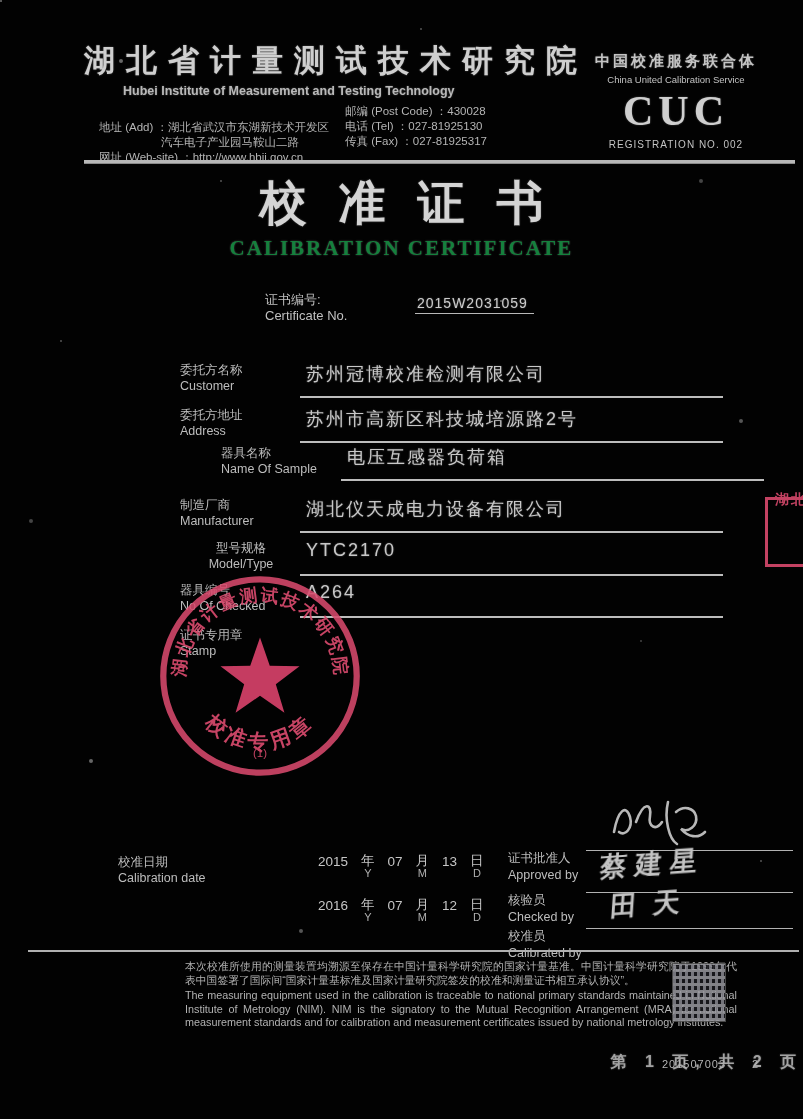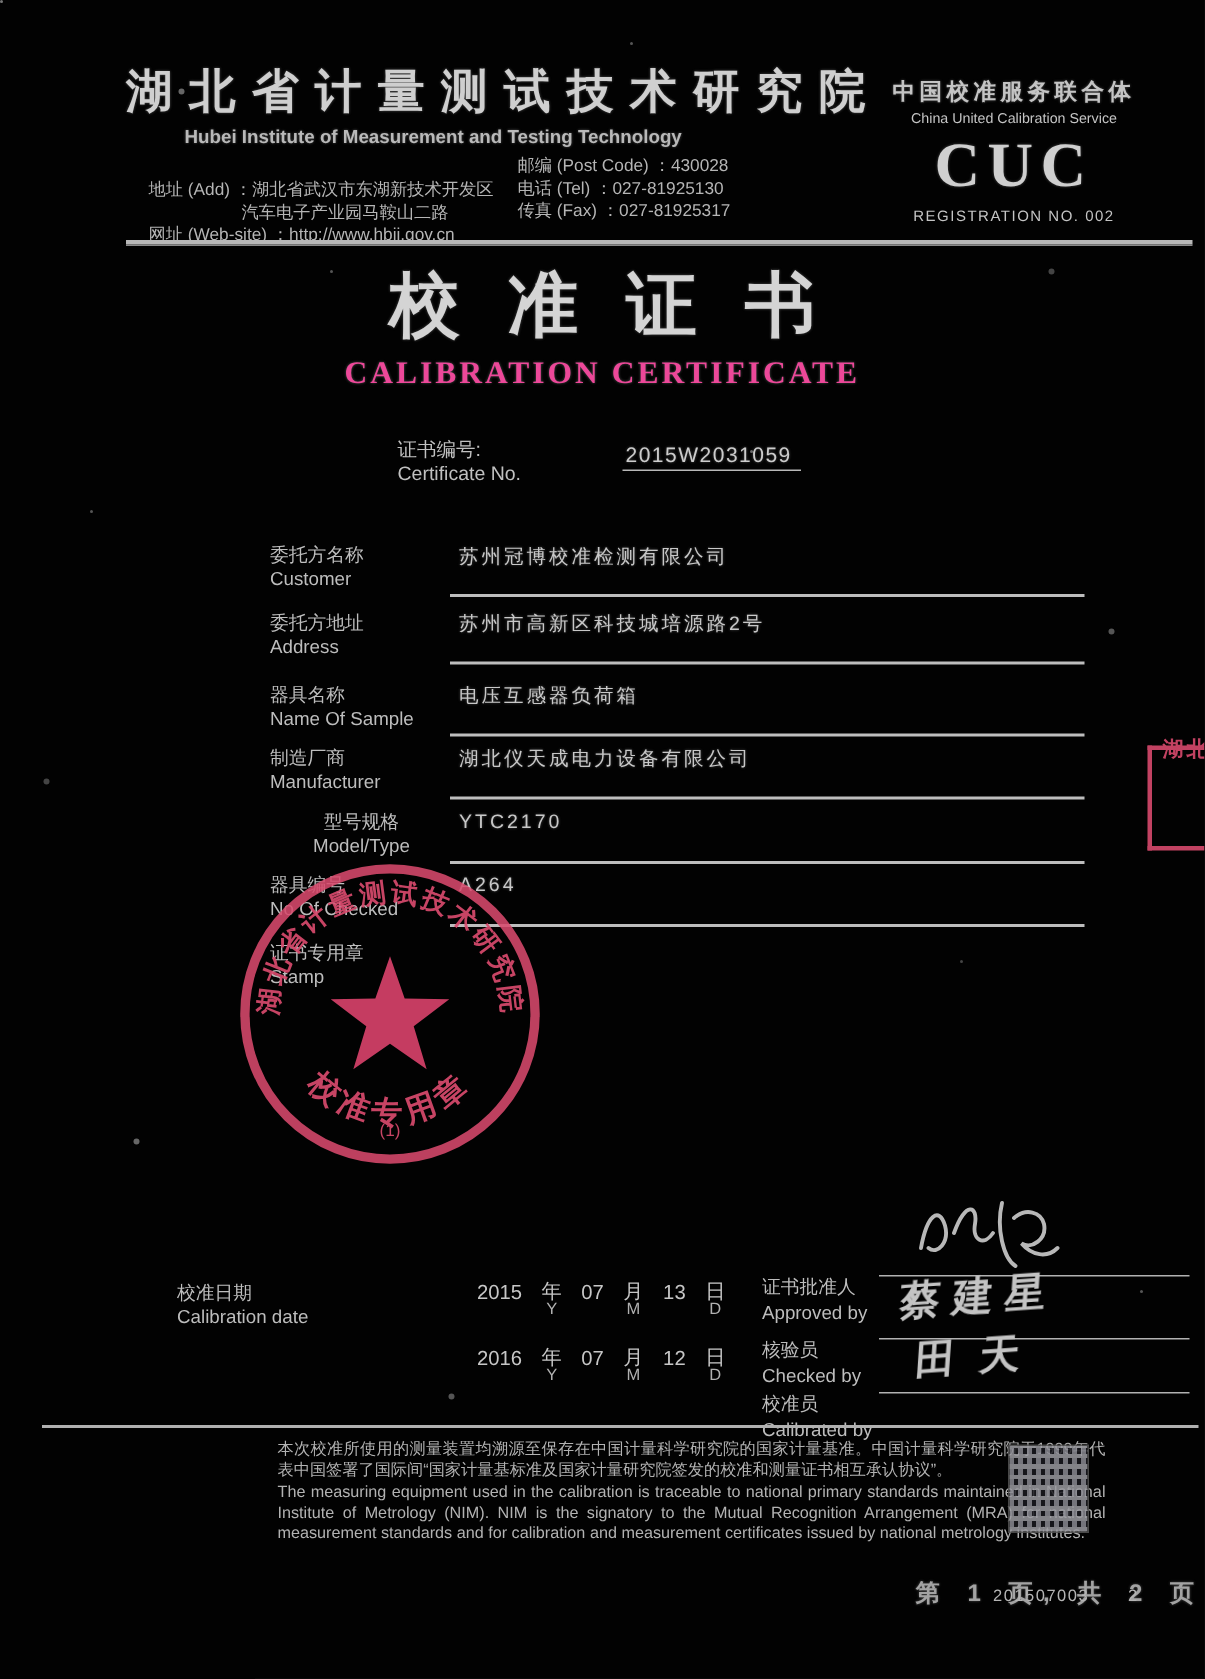--- a/index.html
+++ b/index.html
@@ -23,30 +23,30 @@
   .cuc-en{font-size:9.5px; margin-top:3px;}
   .cuc-abbr{font-family:"Liberation Serif","DejaVu Serif",serif; font-size:42px; font-weight:bold; letter-spacing:5px; margin-top:2px; color:#cfcfcf;}
   .cuc-reg{font-size:10px; margin-top:4px; letter-spacing:1px;}
   .head-rule{position:absolute; left:84px; right:8px; top:160px; height:3px;
     border-top:3px solid #b8b8b8; border-bottom:1px solid #8a8a8a; filter:blur(.3px);}
   
   .title-cn{left:0; right:0; top:172px; text-align:center; font-size:47px; font-weight:bold;
     letter-spacing:32px; text-indent:32px; color:#d4d4d4;
     font-family:"Liberation Serif","DejaVu Serif",serif;}
   .title-en{left:0; right:0; top:236px; text-align:center; font-size:21px; font-weight:bold;
-    letter-spacing:2px; color:#ec4899; font-family:"Liberation Serif","DejaVu Serif",serif;}
+    letter-spacing:2px; color:#15803d; font-family:"Liberation Serif","DejaVu Serif",serif;}
   
   .certno-label{left:265px; top:292px; font-size:13px; line-height:16px; white-space:pre-line;}
   .certno-value{left:415px; top:295px; font-size:14px; letter-spacing:1px;
     border-bottom:1.5px solid #b8b8b8; padding:0 6px 2px 2px; color:#cccccc;}
   
   .field-row{position:absolute; left:180px; width:548px; height:40px;}
   .field-label{position:absolute; left:0; top:0; width:122px; font-size:12.5px; line-height:16px; color:#bdbdbd;}
   .field-label .en{display:block; font-size:12.5px;}
-  .field-value{position:absolute; left:126px; top:0; font-size:13px; letter-spacing:2px; color:#c8c8c8; white-space:nowrap;}
+  .field-value{position:absolute; left:126px; top:0; font-size:18px; letter-spacing:2px; color:#c8c8c8; white-space:nowrap;}
   .field-line{position:absolute; left:120px; right:5px; top:34px; height:0;
     border-top:2px solid #bdbdbd; filter:blur(.35px);}
   
   .stamp{position:absolute; left:156px; top:572px; width:208px; height:208px; opacity:.92; filter:blur(.25px);}
   
   .edge-stamp{position:absolute; right:-8px; top:497px; width:46px; height:70px;
     border:3px solid #d84a6d; border-right:none; opacity:.9;}
   .edge-stamp-text{position:absolute; left:7px; top:-9px; color:#d84a6d; font-size:14px; font-weight:bold; letter-spacing:2px; background:transparent;}
   
   .sig-row{position:absolute; left:508px; width:287px; height:44px;}
@@ -124,21 +124,21 @@
   <div class="field-row" style="top:362px;">
     <div class="field-label"><span>委托方名称</span><span class="en">Customer</span></div>
     <div class="field-value soft">苏州冠博校准检测有限公司</div>
     <div class="field-line"></div>
   </div>
   <div class="field-row" style="top:407px;">
     <div class="field-label"><span>委托方地址</span><span class="en">Address</span></div>
     <div class="field-value soft">苏州市高新区科技城培源路2号</div>
     <div class="field-line"></div>
   </div>
-  <div class="field-row" style="top:455px;">
+  <div class="field-row" style="top:445px;margin-left:41px;">
     <div class="field-label"><span>器具名称</span><span class="en">Name Of Sample</span></div>
     <div class="field-value soft">电压互感器负荷箱</div>
     <div class="field-line"></div>
   </div>
   <div class="field-row" style="top:497px;">
     <div class="field-label"><span>制造厂商</span><span class="en">Manufacturer</span></div>
     <div class="field-value soft">湖北仪天成电力设备有限公司</div>
     <div class="field-line"></div>
   </div>
   <div class="field-row" style="top:540px;text-align:center;">

